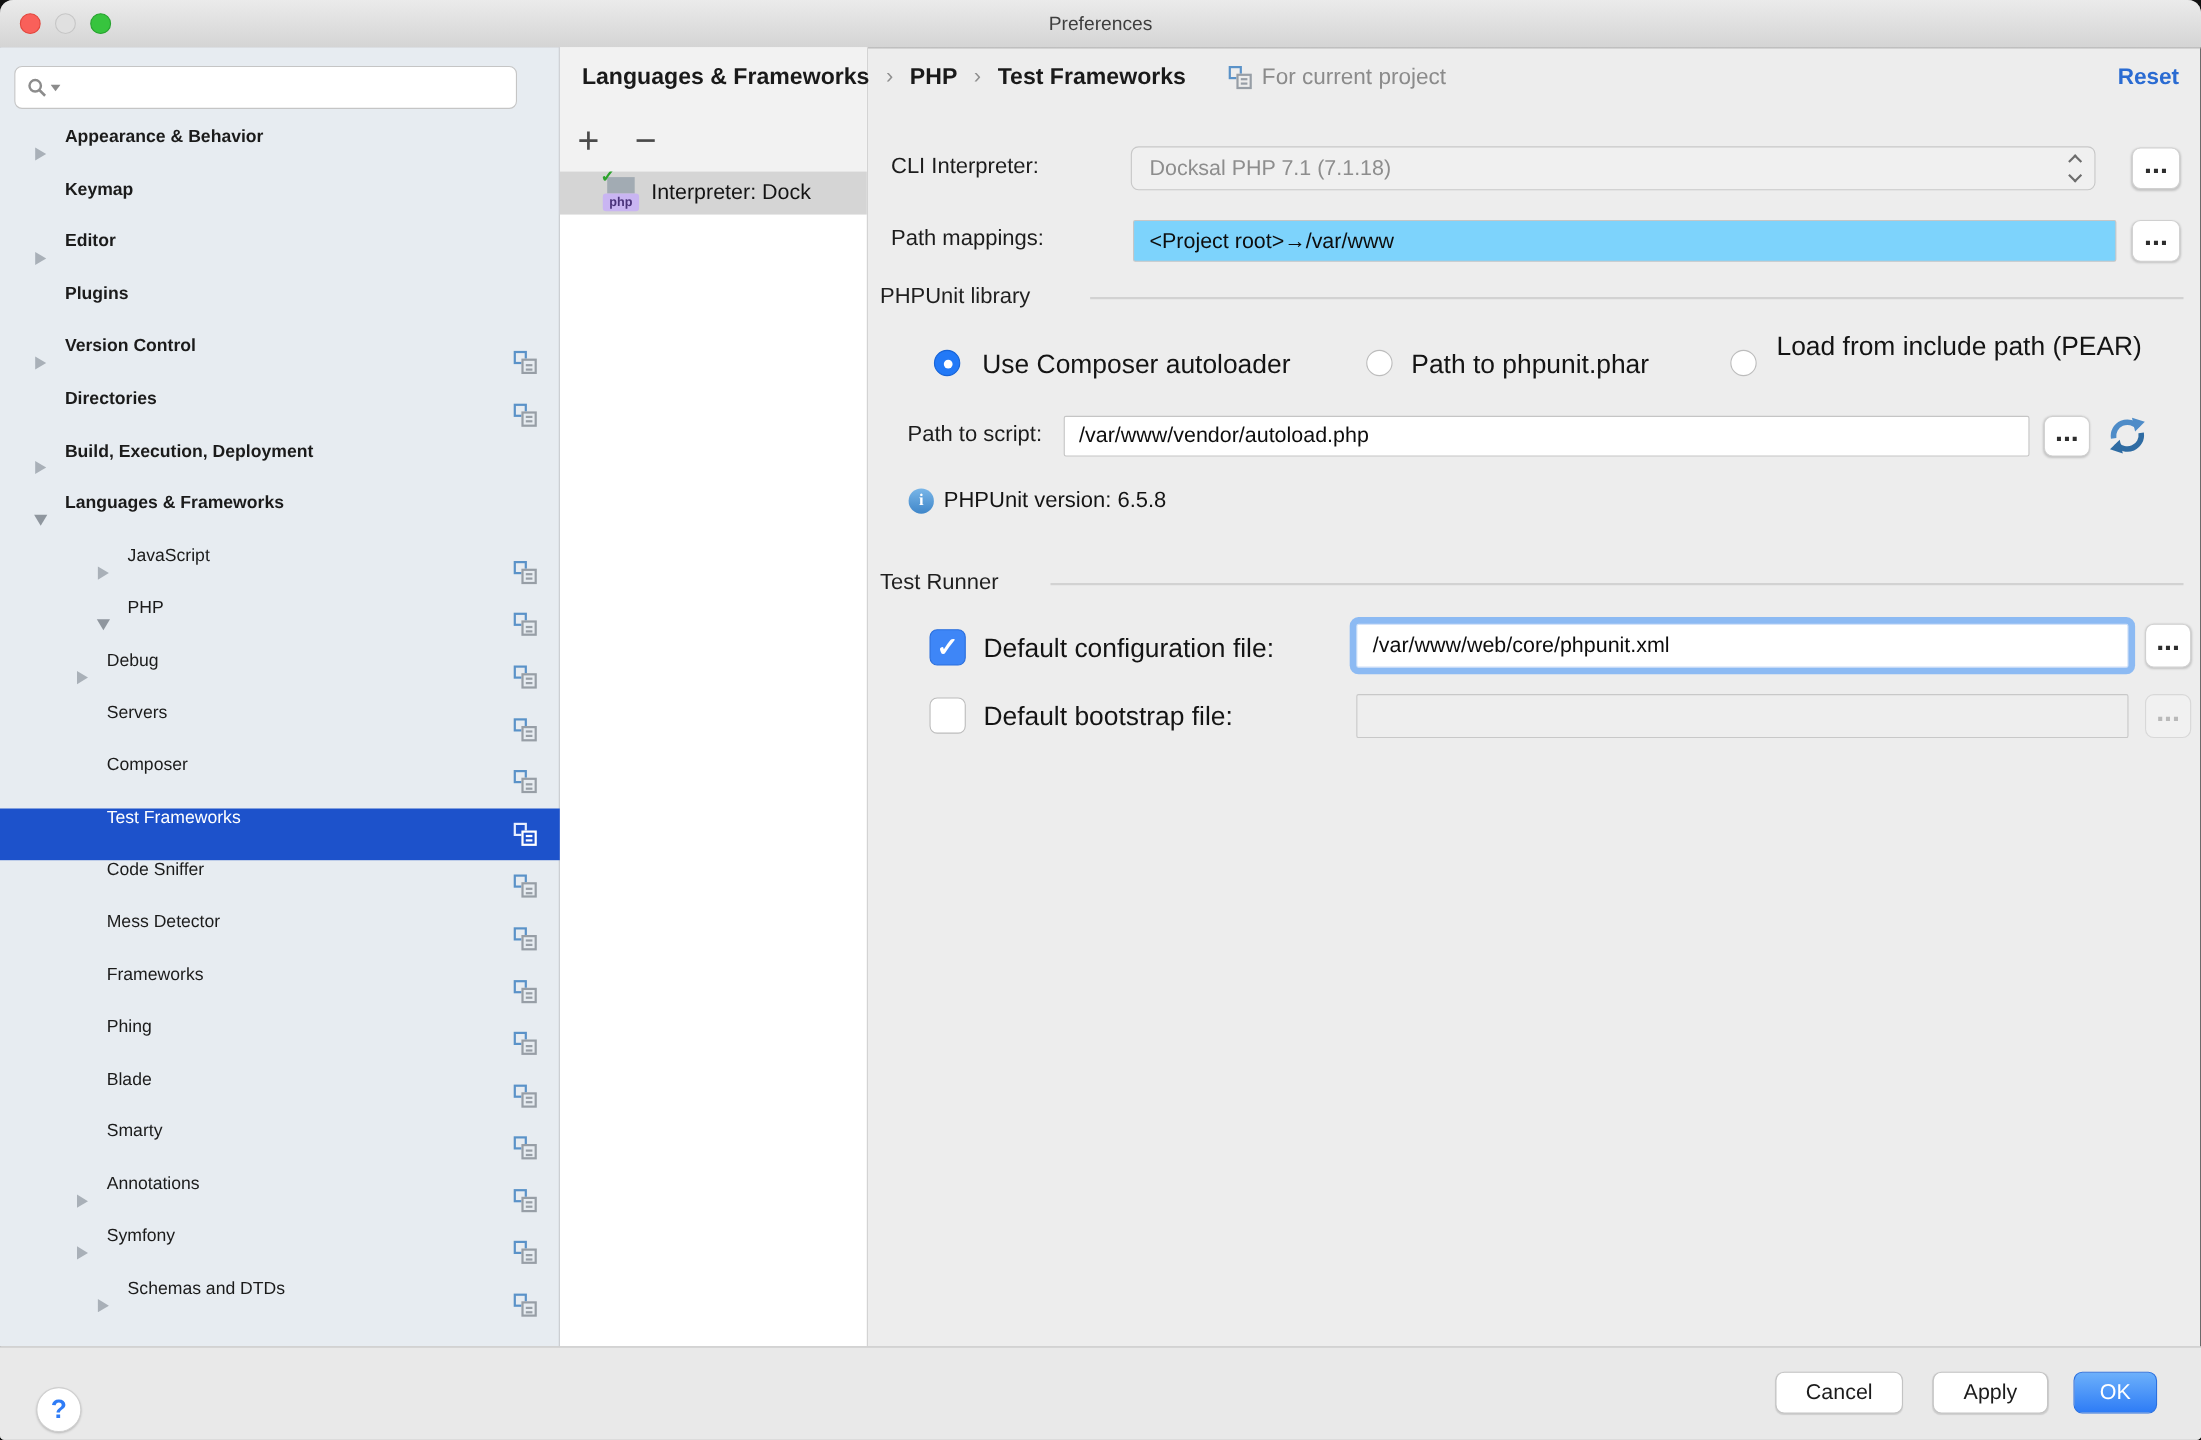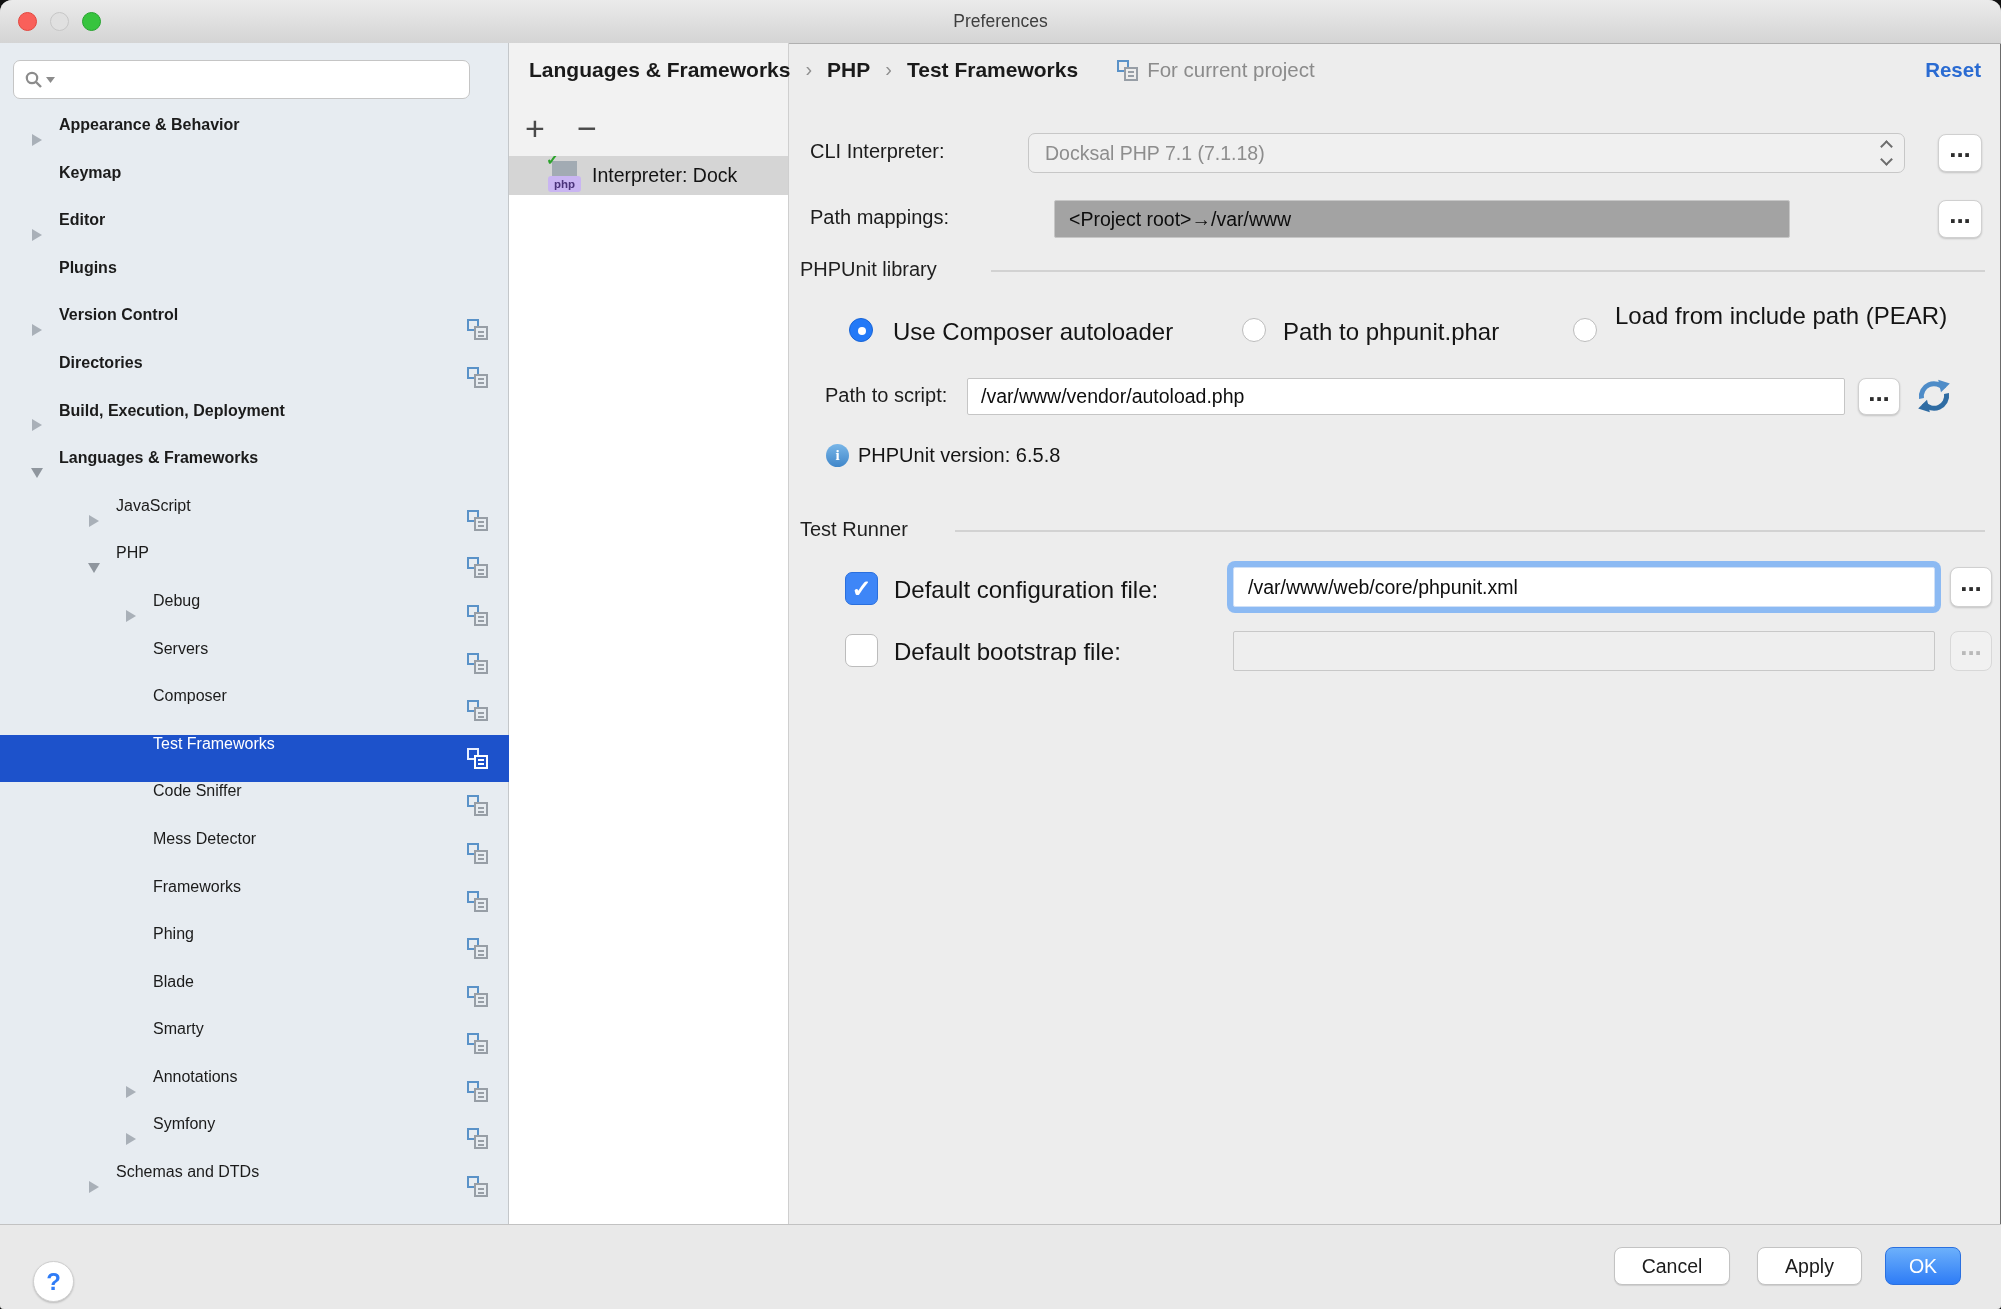--- a/index.html
+++ b/index.html
@@ -16,21 +16,21 @@
   
   #sidebar{position:absolute;left:0;top:43px;width:509px;height:1181px;background:#e7ecf1;border-right:1px solid #c4c7ca;box-sizing:border-box;}
   #searchbox{position:absolute;left:13px;top:17px;width:457px;height:39px;background:#fff;border:1px solid #c5c5c5;border-radius:7px;box-sizing:border-box;display:flex;align-items:center;padding-left:10px;}
   #searchbox input{border:none;outline:none;flex:1;font-size:18px;background:transparent;font-family:inherit;}
   .mag{display:flex;align-items:center;gap:2px;margin-right:6px;}
   #tree{position:absolute;left:0;top:73px;width:509px;}
   .tree-row{position:relative;height:47.6px;display:flex;align-items:flex-start;font-size:16px;color:#1b1b1b;cursor:default;}
   .tree-row.bold .tlabel{font-weight:700;}
   .tree-row.lvl0{padding-left:22px;}
   .tree-row.lvl1{padding-left:79px;}
-  .tree-row.lvl2{padding-left:116px;}
+  .tree-row.lvl2{padding-left:60px;}
   .tree-row.selected{background:#1d52cb;color:#fff;}
   .arrow{width:30px;height:100%;flex:none;display:flex;align-items:center;justify-content:center;}
   .arrow.right::before{content:"";border-left:10px solid #a9b0b8;border-top:6.5px solid transparent;border-bottom:6.5px solid transparent;}
   .arrow.down::before{content:"";border-top:10px solid #8f969e;border-left:6.5px solid transparent;border-right:6.5px solid transparent;}
   .tlabel{margin-left:7px;white-space:nowrap;}
   
   .pane{position:relative;width:21px;height:21px;flex:none;}
   .tree-row .pane{position:absolute;right:21px;top:13px;}
   .pane .pback{position:absolute;left:0;top:0;width:12px;height:12px;border:2.5px solid #5a92c8;box-sizing:border-box;}
   .pane .pfront{position:absolute;right:0;bottom:0;width:14px;height:14px;border:2.5px solid #979ea6;background:#e7ecf1;box-sizing:border-box;}
@@ -61,21 +61,21 @@
   #reset{position:absolute;right:20px;top:53px;height:34px;line-height:34px;font-size:20.5px;font-weight:700;color:#2a6bd2;z-index:5;cursor:pointer;}
 
   
   .flabel{position:absolute;font-size:20px;color:#1c1c1c;white-space:nowrap;}
   .field{position:absolute;box-sizing:border-box;display:flex;align-items:center;white-space:nowrap;overflow:hidden;}
   #cli-field{left:1028px;top:133px;width:877px;height:40px;background:#f0f0f0;border:1px solid #c7c7c7;border-radius:7px;padding-left:16px;font-size:19.5px;color:#8d8d8d;}
   .stepper{position:absolute;right:8px;top:6px;width:16px;height:26px;}
   .stepper .chev{position:absolute;left:2px;width:9px;height:9px;border:solid #6d6d6d;border-width:2.5px 2.5px 0 0;box-sizing:border-box;}
   .stepper .up{top:2px;transform:rotate(-45deg);}
   .stepper .dn{bottom:2px;transform:rotate(135deg);}
-  #pm-field{left:1054px;top:200px;width:736px;height:38px;background:#a3a3a3;border:1px solid #c6c6c6;border-radius:2px;padding-left:14px;font-size:19.5px;color:#0d0d0d;}
+  #pm-field{left:1030px;top:200px;width:894px;height:38px;background:#7dd3fc;border:1px solid #c6c6c6;border-radius:2px;padding-left:14px;font-size:19.5px;color:#0d0d0d;}
   .more-btn{position:absolute;width:44px;height:38px;background:#fff;border:1px solid #d0d0d0;border-radius:8px;box-shadow:0 1px 2px rgba(0,0,0,.18);box-sizing:border-box;color:#2d2d2d;font-size:26px;font-weight:700;display:flex;align-items:center;justify-content:center;line-height:1;padding-bottom:10px;cursor:pointer;}
   .more-btn.disabled{background:#f1f1f1;color:#b9b9b9;box-shadow:none;border-color:#d8d8d8;}
   .section-title{position:absolute;font-size:20px;color:#1f1f1f;}
   .section-line{position:absolute;height:2px;background:#d2d2d2;}
   .radio{position:absolute;width:24px;height:24px;border-radius:50%;box-sizing:border-box;}
   .radio.on{background:#2279f7;border:1px solid #1864d6;}
   .radio.on::after{content:"";position:absolute;left:8px;top:8px;width:8px;height:8px;border-radius:50%;background:#fff;}
   .radio.off{background:#fff;border:1.5px solid #bcbcbc;}
   .rlabel{position:absolute;font-size:24px;color:#141414;white-space:nowrap;}
   #pts-input{left:967px;top:378px;width:878px;height:37px;background:#fff;border:1px solid #c5c5c5;border-radius:2px;padding-left:13px;font-size:19.5px;color:#0d0d0d;}

